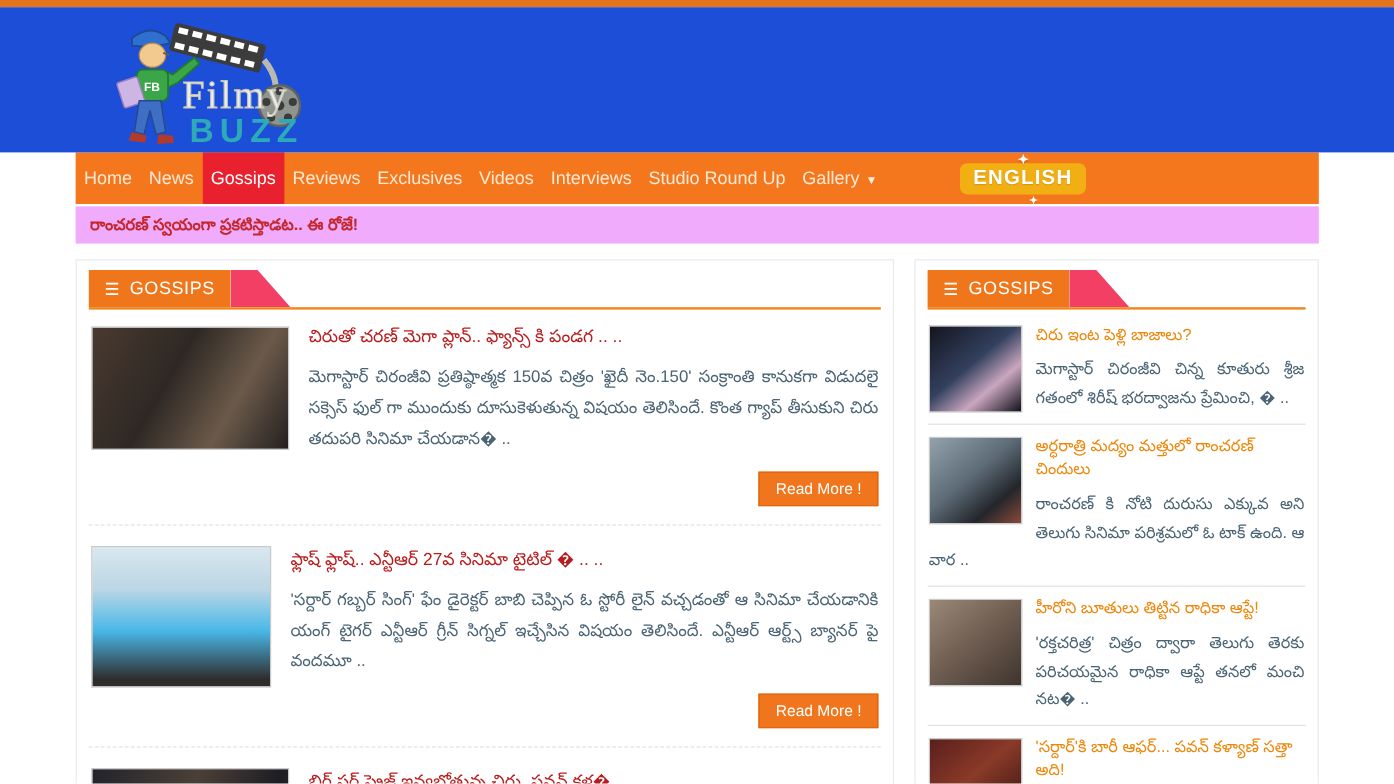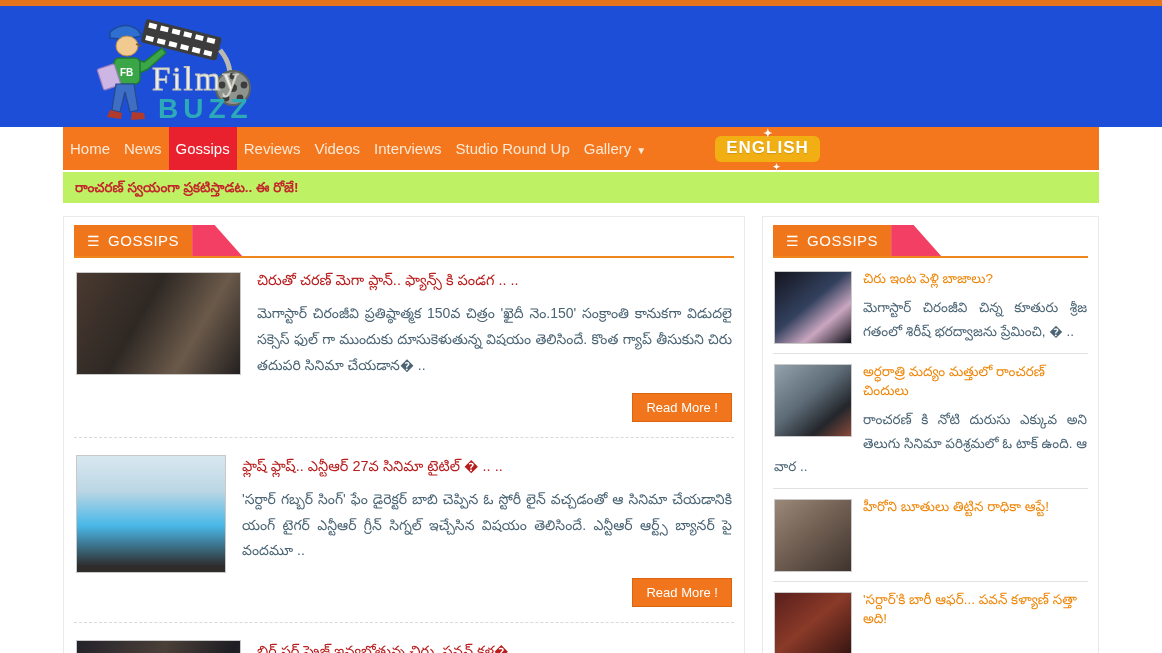--- a/index.html
+++ b/index.html
@@ -16,21 +16,21 @@
   nav .item { line-height:43px; padding:0 7px; color:#fde9d6; font-size:15px; cursor:pointer; white-space:nowrap; }
   nav .item.active { background:#e9212e; color:#fff; }
   .caret { font-size:10px; margin-left:5px; color:#fde9d6; }
   .lang-btn { align-self:center; margin-left:62px; background:#f2af13; color:#fff;
               font-weight:bold; font-size:17px; letter-spacing:1px; padding:2px 11px 4px;
               border-radius:6px; position:relative; cursor:pointer;
               text-shadow:0 1px 1px rgba(0,0,0,.15); }
   .lang-btn .star-top { position:absolute; top:-9px; left:46%; color:#fff; font-size:11px; }
   .lang-btn .star-bottom { position:absolute; bottom:-10px; left:55%; color:#fff; font-size:9px; }
   
-  .ticker { margin-top:2px; height:31px; background:#bef264; line-height:31px;
+  .ticker { margin-top:2px; height:31px; background:#f0abfc; line-height:31px;
             padding-left:12px; color:#c3272b; font-size:13.5px; font-weight:bold; }
   .ticker span { cursor:pointer; }
   
   main { margin-top:13px; display:flex; gap:17px; align-items:flex-start; }
   .col-left  { width:682px; border:1px solid #eaeaea; background:#fff; padding:8px 10px 10px; }
   .col-right { width:337px; border:1px solid #eaeaea; background:#fff; padding:8px 10px 10px; }
   
   .sec-head { position:relative; height:33px; border-bottom:2px solid #f0861b; margin-bottom:12px; }
   .sec-label { display:inline-flex; align-items:center; gap:8px; background:#f0761b; color:#fff;
                height:31px; padding:0 13px; font-size:15px; letter-spacing:.5px; }
@@ -117,20 +117,21 @@
     </svg>
   </div>
 </header>
 
 <div class="container">
   <nav>
     <div class="item">Home</div>
     <div class="item">News</div>
     <div class="item active">Gossips</div>
     <div class="item">Reviews</div>
+    <div class="item">Exclusives</div>
     <div class="item">Videos</div>
     <div class="item">Interviews</div>
     <div class="item">Studio Round Up</div>
     <div class="item"><span>Gallery</span><span class="caret">▼</span></div>
     <div class="lang-btn">
       <span class="star-top">✦</span>
       <span>ENGLISH</span>
       <span class="star-bottom">✦</span>
     </div>
   </nav>
@@ -190,20 +191,21 @@
       <article class="article-r">
         <div class="thumb thumb-r ph-r2"></div>
         <a class="r-title">అర్ధరాత్రి మద్యం మత్తులో రాంచరణ్ చిందులు</a>
         <div class="r-body">రాంచరణ్ కి నోటి దురుసు ఎక్కువ అని తెలుగు సినిమా పరిశ్రమలో ఓ టాక్ ఉంది. ఆ వార ..</div>
       </article>
       <div class="sep-solid"></div>
 
       <article class="article-r">
         <div class="thumb thumb-r ph-r3"></div>
         <a class="r-title">హీరోని బూతులు తిట్టిన రాధికా ఆప్టే!</a>
+        <div class="r-body">'రక్తచరిత్ర' చిత్రం ద్వారా తెలుగు తెరకు పరిచయమైన రాధికా ఆప్టే తనలో మంచి నట� ..</div>
       </article>
       <div class="sep-solid"></div>
 
       <article class="article-r">
         <div class="thumb thumb-r ph-r4"></div>
         <a class="r-title">'సర్దార్'కి బారీ ఆఫర్... పవన్ కళ్యాణ్ సత్తా అది!</a>
 
       </article>
 
     </aside>

